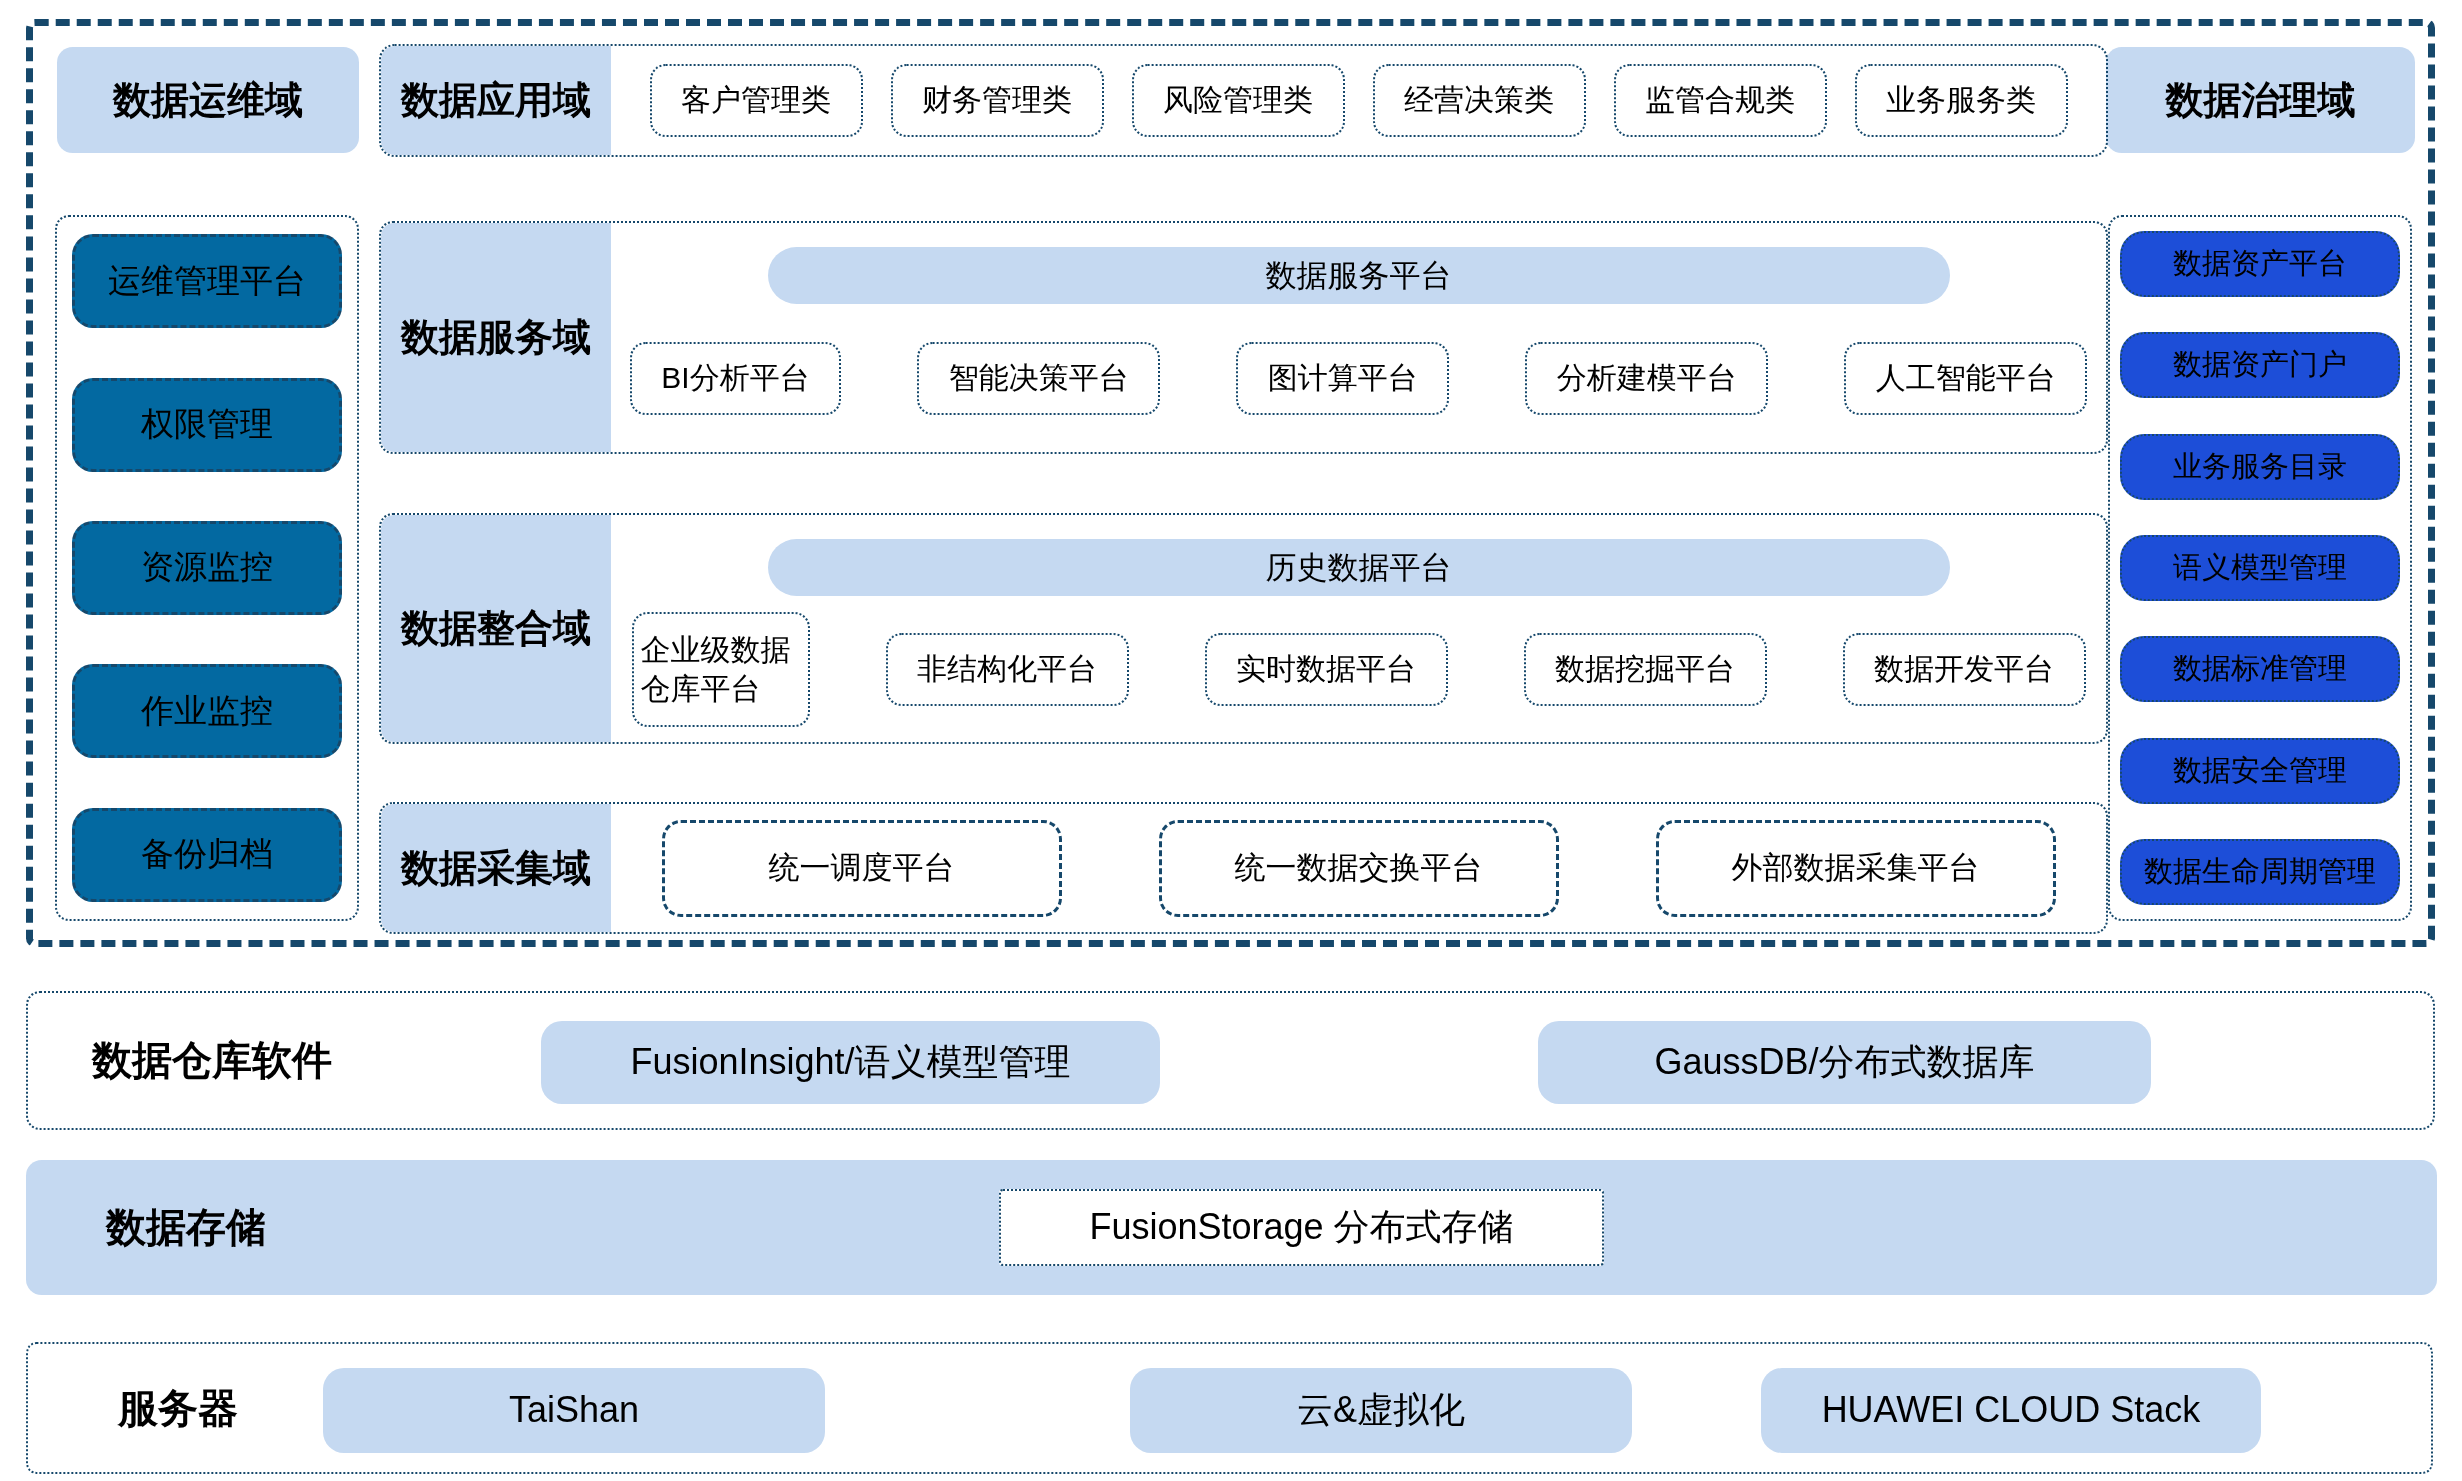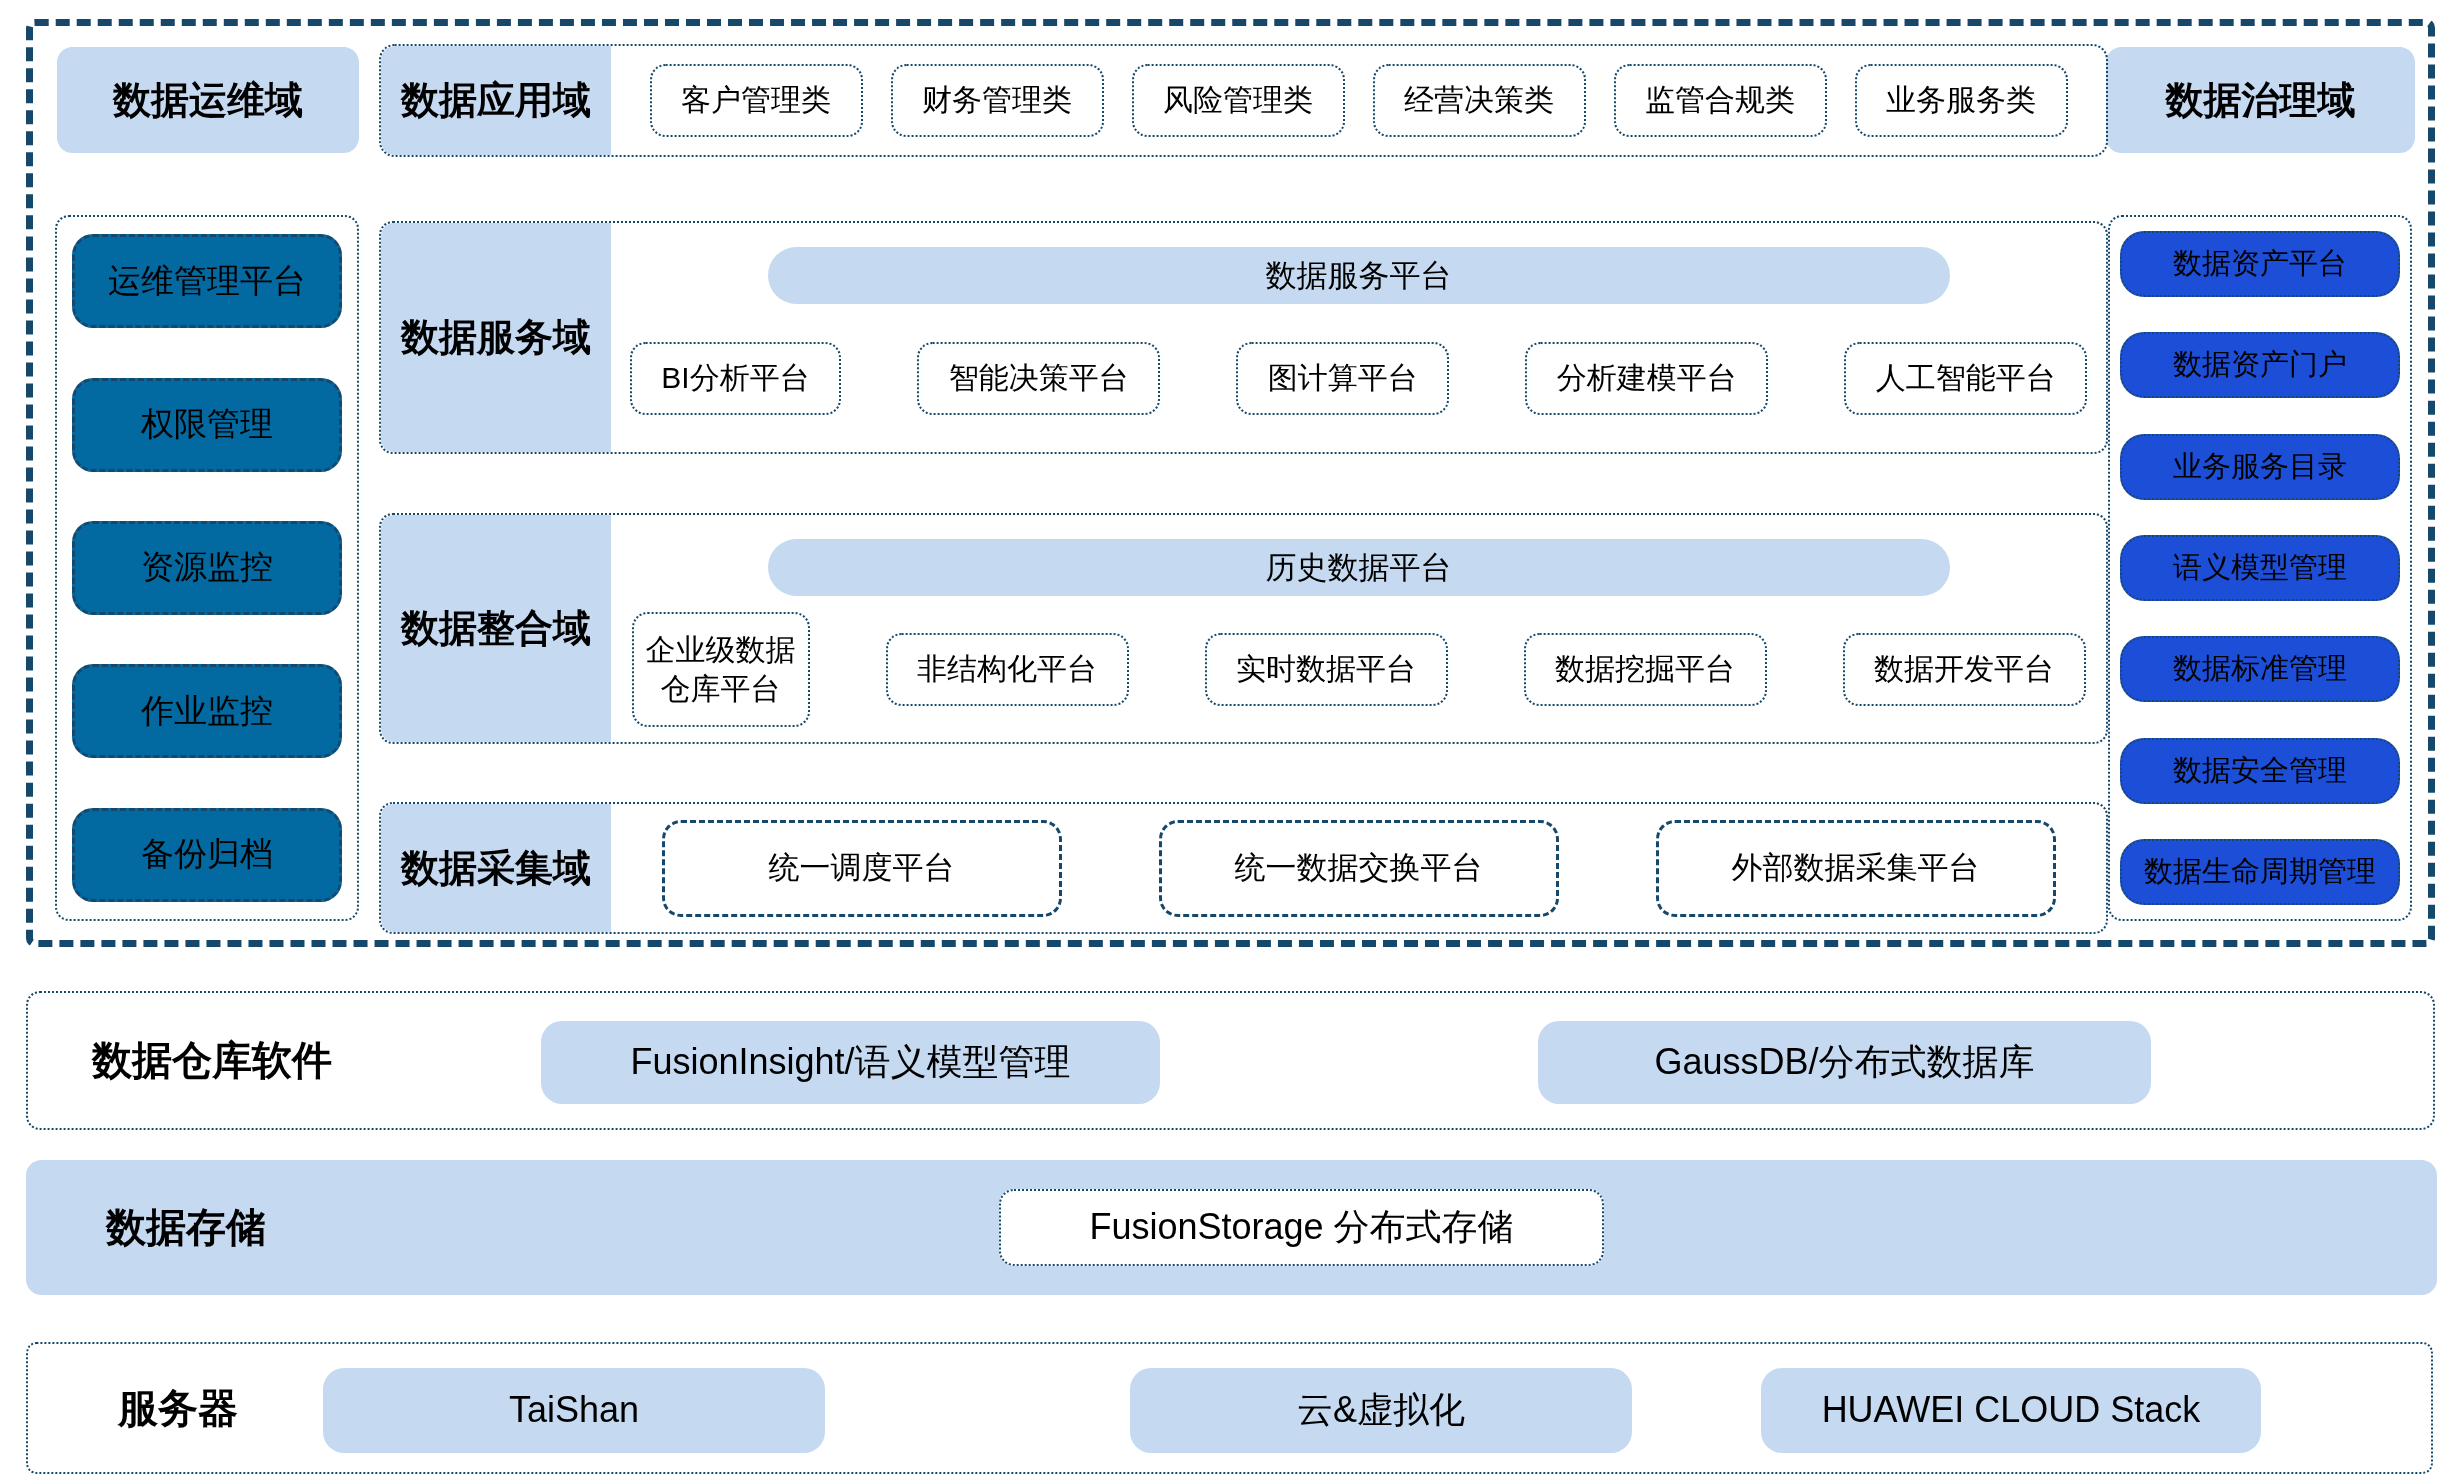--- a/index.html
+++ b/index.html
@@ -72,21 +72,21 @@
   .mid-right { flex:1; display:flex; flex-direction:column; align-items:center; }
   .banner {
     margin-top:24px; width:1182px; height:57px; border-radius:29px;
     font-size:31px;
   }
   .plat-chips {
     flex:1; width:100%; display:flex; align-items:center; justify-content:center; gap:76px;
   }
   .chip--tall {
     width:178px; height:115px; padding:0 7px;
-    white-space:normal; text-align:center; line-height:1.3;
+    white-space:normal; line-height:1.3;
   }
   .collect-chips { flex:1; display:flex; align-items:center; justify-content:center; gap:97px;text-align:center; }
   .collect-chip {
     width:400px; height:97px; border:3.5px dashed #16486b; border-radius:19px;
     background:#fff; font-size:31px;
   }
 
   
   .row-title { font-size:40px; font-weight:bold; white-space:nowrap; }
   .infra-box {
@@ -99,21 +99,21 @@
   .warehouse-row .row-title { left:64px; top:0; height:100%; display:flex; align-items:center; }
   .wh-box1 { left:513px; top:28px; width:619px; height:83px; }
   .wh-box2 { left:1510px; top:28px; width:613px; height:83px; }
 
   .storage-row {
     left:26px; top:1160px; width:2411px; height:135px; border-radius:15.6px;
   }
   .storage-row .row-title { left:80px; top:0; height:100%; display:flex; align-items:center; }
   .storage-box {
     left:973px; top:29px; width:605px; height:77px;
-    background:#fff; border:2.6px dotted #16486b; border-radius:15px; font-size:36px;
+    background:#fff; border:2.6px dotted #16486b; border-radius:4px; font-size:36px;
   }
 
   .server-row {
     left:26px; top:1342px; width:2407px; height:132px;
     border:2.6px dotted #16486b; border-radius:10.4px;
   }
   .server-row .row-title { left:90px; top:0; height:100%; display:flex; align-items:center; }
   .srv-box1 { left:295px; top:23.5px; width:502px; height:85px; }
   .srv-box2 { left:1102px; top:23.5px; width:502px; height:85px; }
   .srv-box3 { left:1733px; top:23.5px; width:500px; height:85px; }

